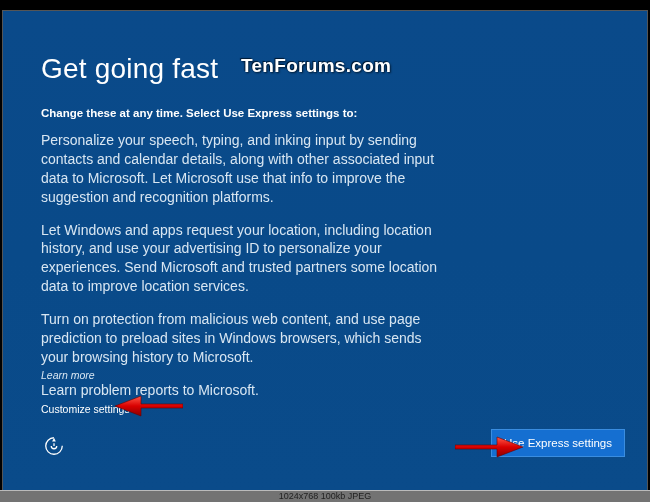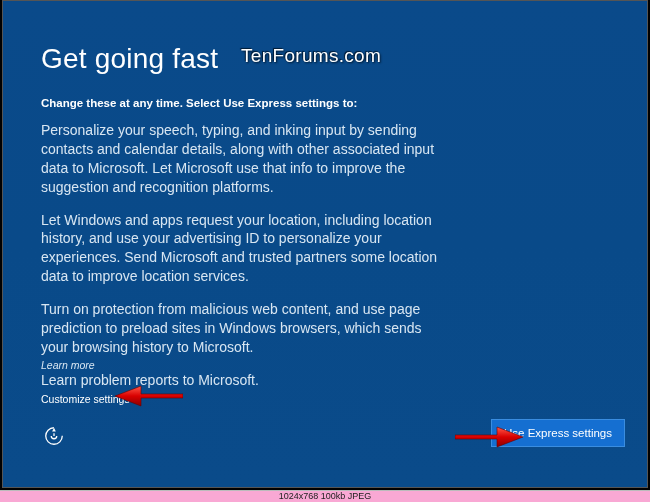--- a/index.html
+++ b/index.html
@@ -8,42 +8,42 @@
     width: 650px;
     height: 502px;
     overflow: hidden;
     font-family: "Segoe UI", Tahoma, sans-serif;
     background: #000;
   }
   .frame {
     position: relative;
     width: 646px;
     height: 488px;
-    margin: 0 auto;
+    margin: 10px auto;
     border: 1px solid #555;
     background: #0a4a8a;
     background: linear-gradient(180deg, #0a4a8a 0%, #094a89 50%, #0a4b8a 100%);
     color: #ffffff;
     box-sizing: border-box;
   }
   .content {
     padding: 42px 38px 0 38px;
   }
   .heading {
     font-size: 28px;
     font-weight: 300;
     margin: 0 0 22px 0;
     letter-spacing: 0.2px;
   }
   .watermark {
     position: absolute;
     top: 44px;
     left: 238px;
     font-size: 19px;
-    font-weight: normal;
+    font-weight: bold;
     color: #fff;
     text-shadow: 1px 1px 2px #001a33, -1px -1px 1px #001a33;
     font-family: Arial, sans-serif;
     letter-spacing: 0.3px;
   }
   .subhead {
     font-size: 11.5px;
     font-weight: 700;
     margin-bottom: 12px;
     color: #ffffff;
@@ -98,21 +98,21 @@
     pointer-events: none;
   }
   .arrow.left { left: 110px; top: 383px; }
   .arrow.right { right: 122px; bottom: 38px; }
   .infobar {
     position: absolute;
     left: 0;
     right: 0;
     bottom: 0;
     height: 11px;
-    background: #f9a8d4;
+    background: #737373;
     border-top: 1px solid #bbb;
     color: #222;
     font-size: 9px;
     text-align: center;
     line-height: 11px;
     font-family: Verdana, sans-serif;
   }
 </style>
 </head>
 <body>

